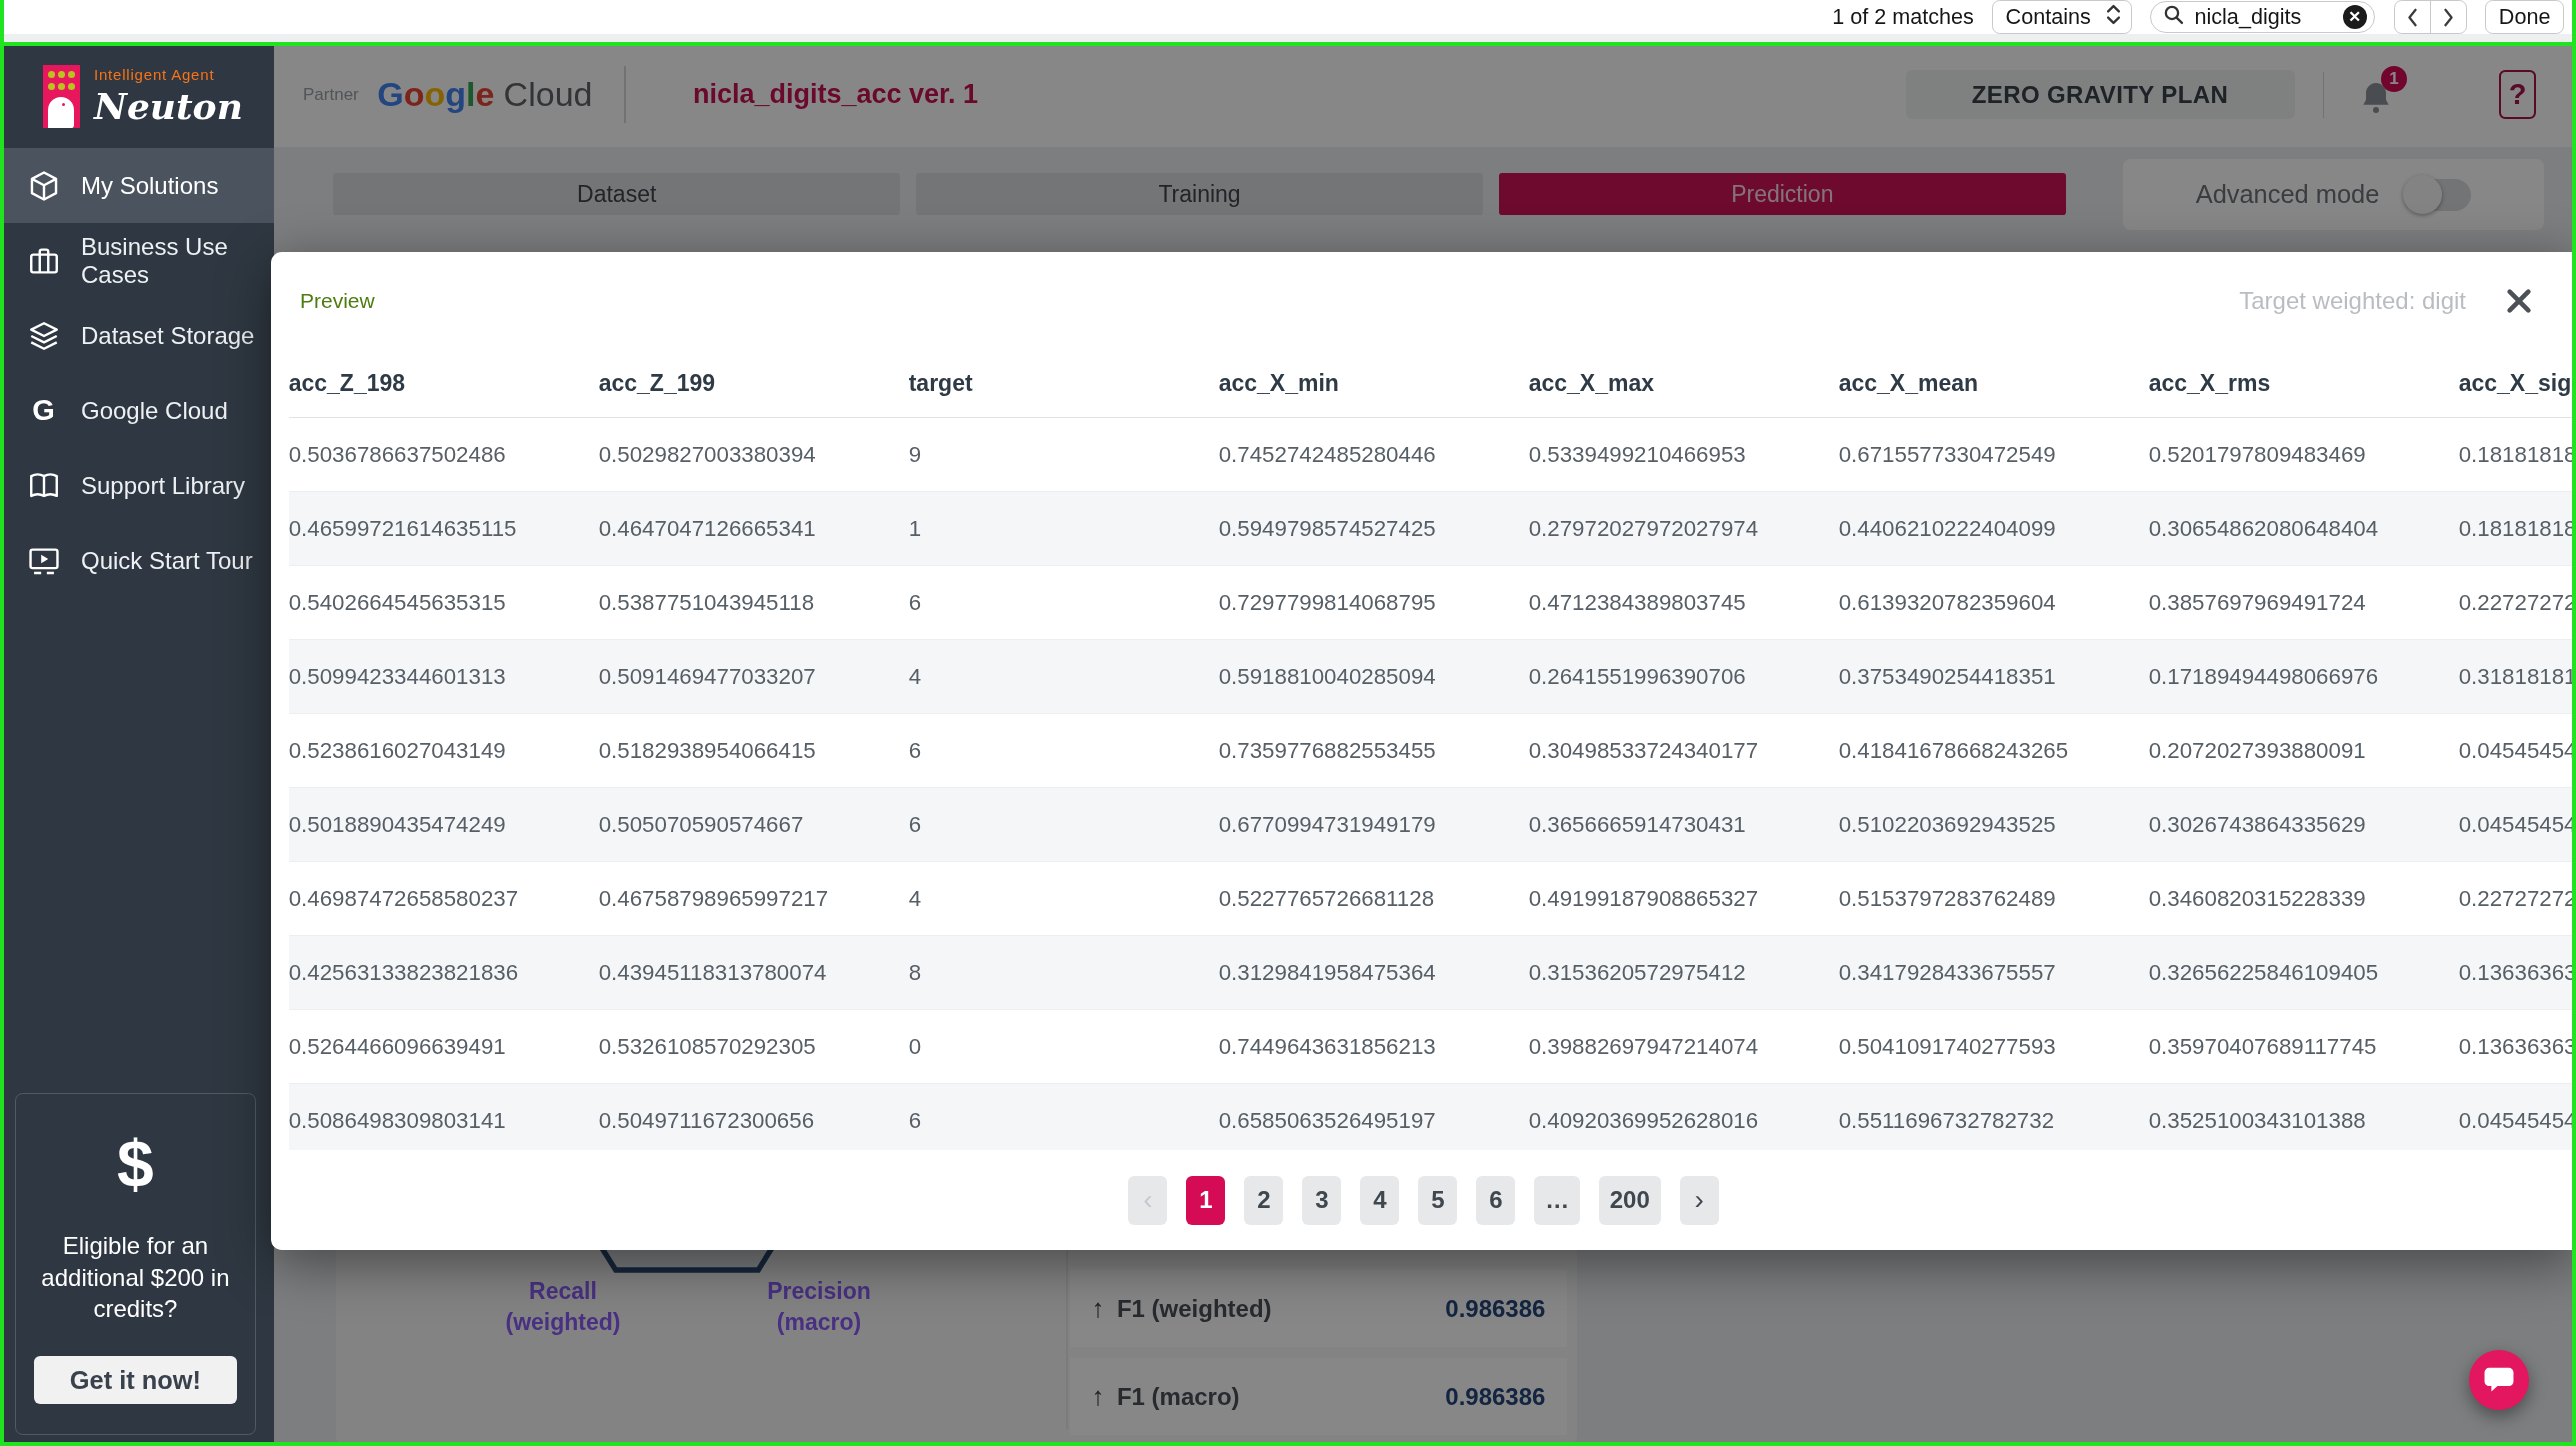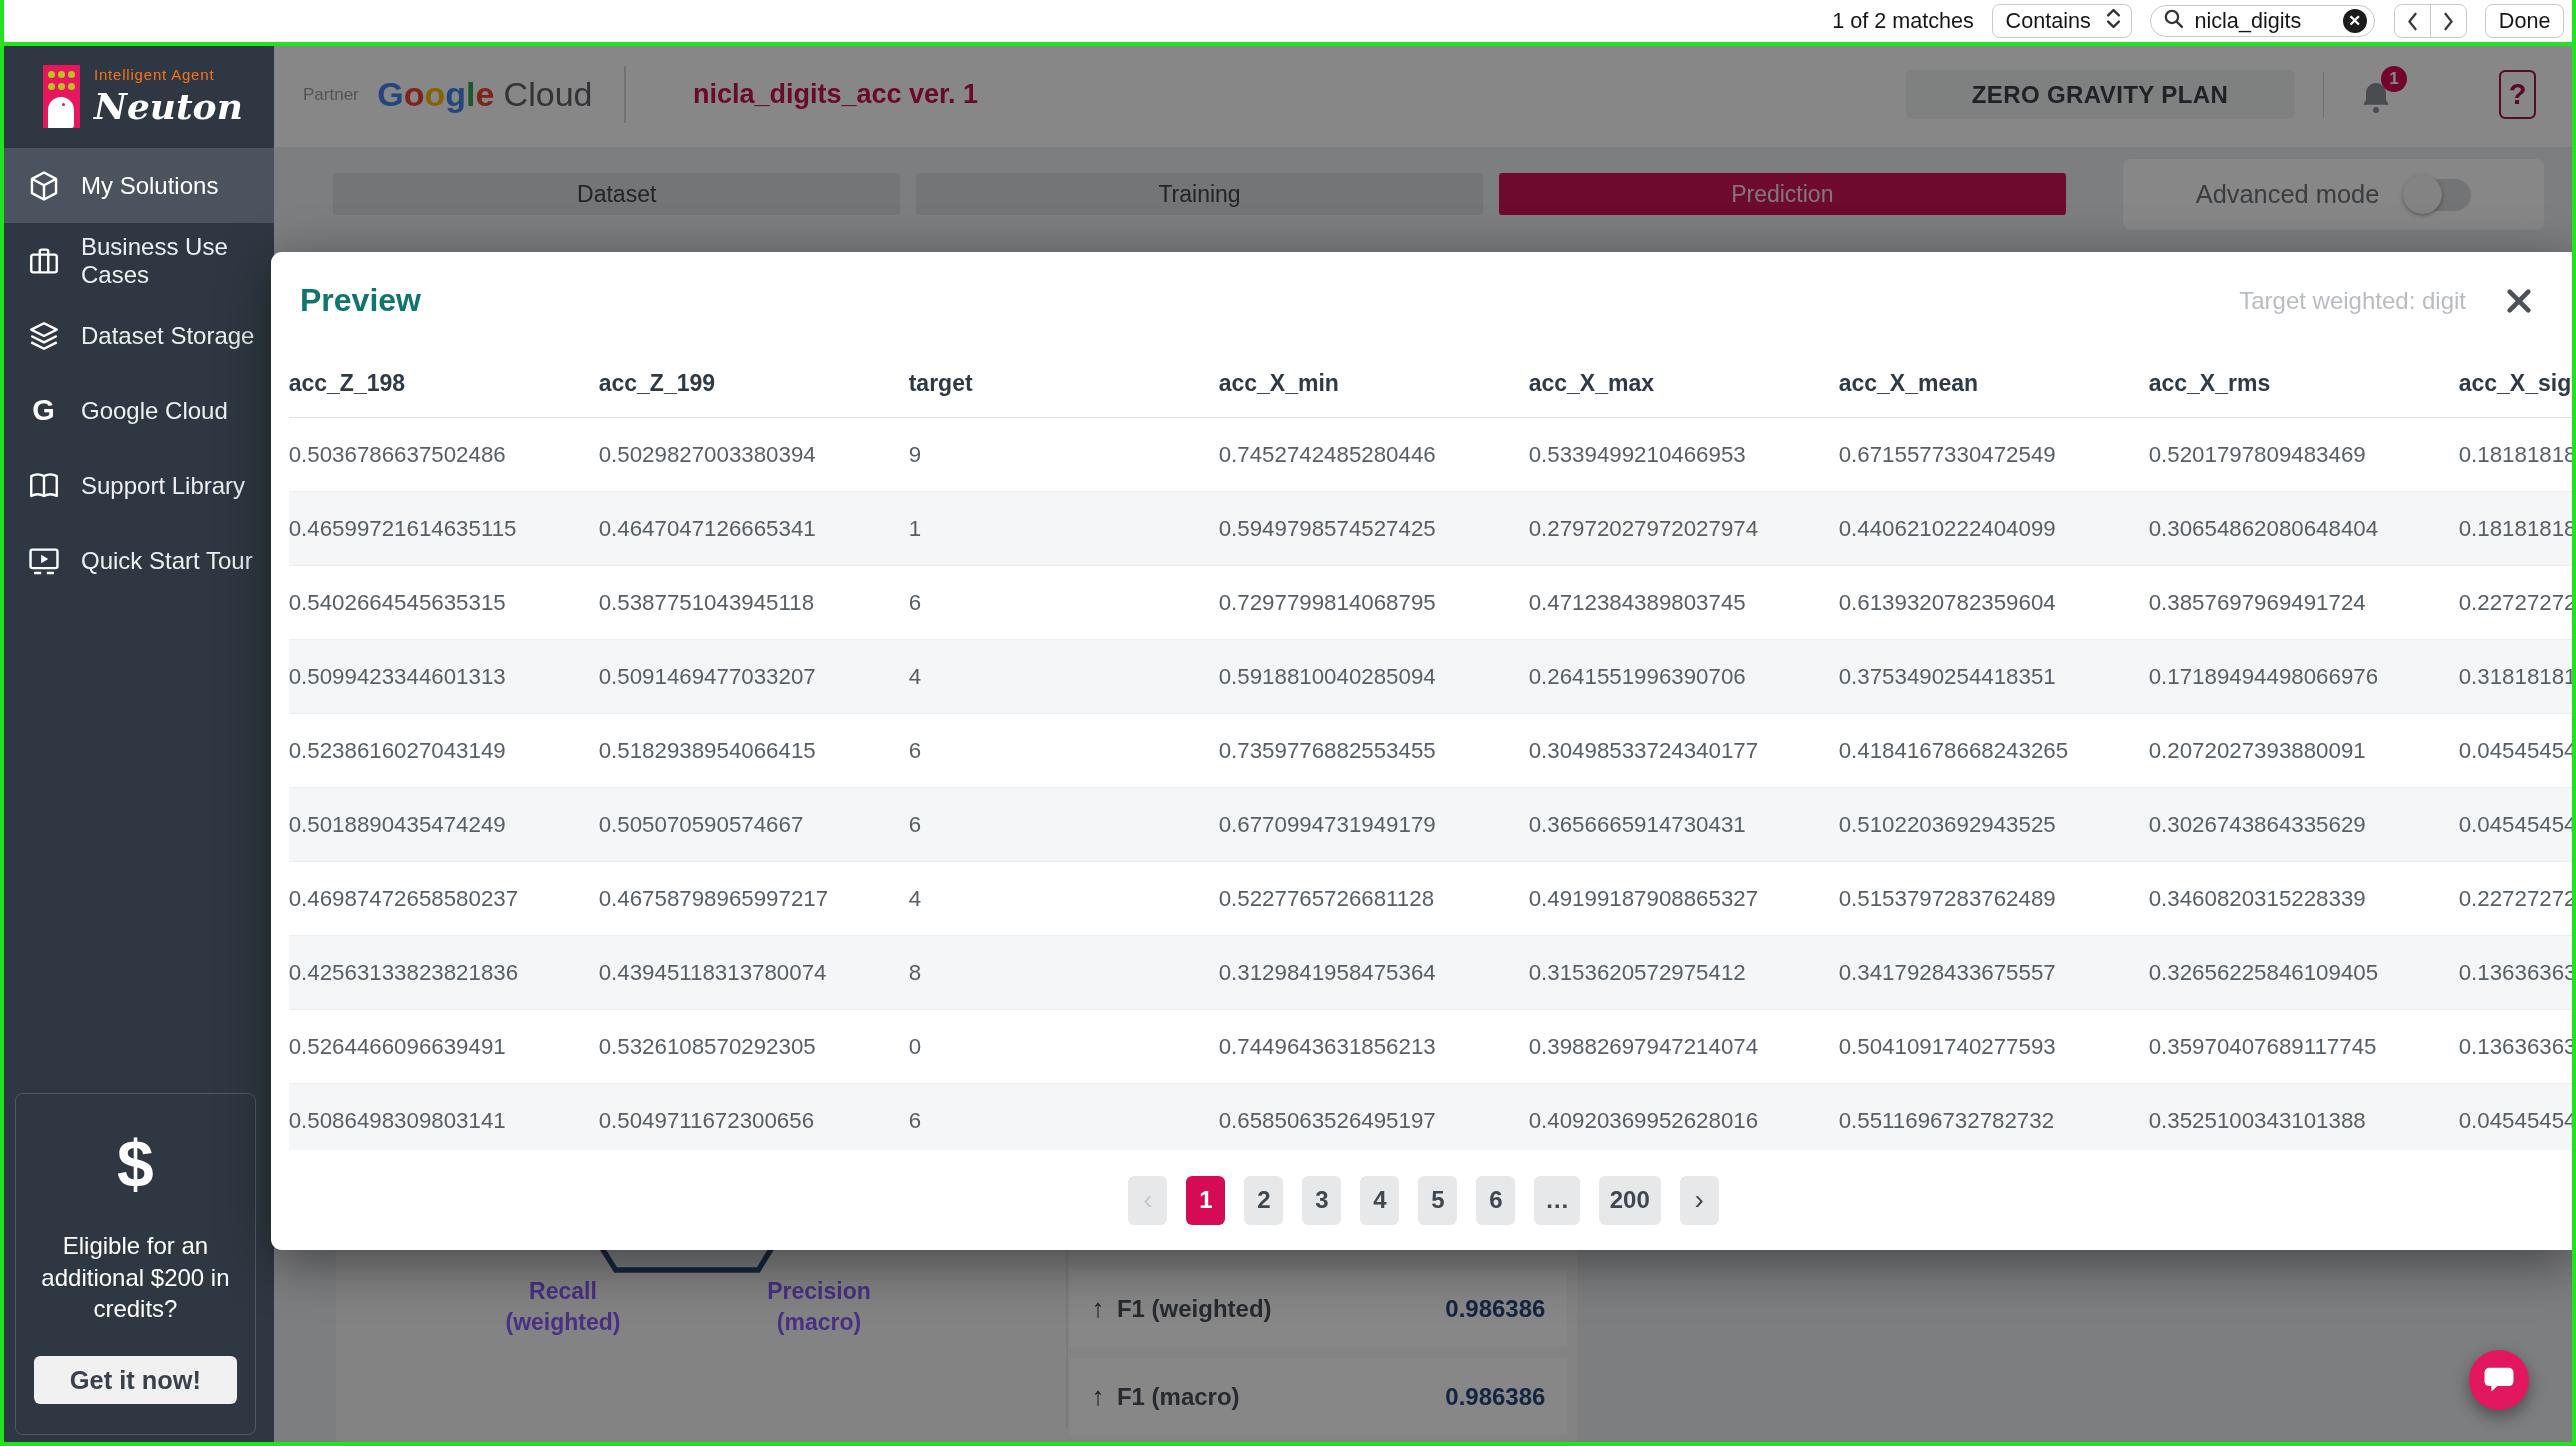--- a/index.html
+++ b/index.html
@@ -1,19 +1,19 @@
 <!DOCTYPE html>
 <html style="font-size:12.3px"><head>
 <meta charset="utf-8">
 <style>
   html,body{margin:0;padding:0;background:#fff;}
   #root{position:relative;width:2576px;height:1447px;overflow:hidden;background:#edeff1;font-family:"Liberation Sans",sans-serif;}
 
   
-  .findbar{position:absolute;top:0;left:0;right:0;height:42px;background:#ffffff;z-index:50;
+  .findbar{position:absolute;top:0;left:0;right:0;height:34px;background:#ffffff;z-index:50;
            display:flex;align-items:center;justify-content:flex-end;gap:18.5px;padding-right:12.3px;box-sizing:border-box;}
   .fb-matches{font-size:21.6px;color:#161616;}
   .fb-select{height:32px;border:1.5px solid #c9c9c9;border-radius:7.7px;display:flex;align-items:center;gap:14px;
              padding:0 9.2px 0 12.3px;font-size:21.6px;color:#161616;background:#fff;}
   .fb-search{width:225px;height:32px;border:1.5px solid #c9c9c9;border-radius:16px;display:flex;align-items:center;
              gap:9.2px;padding:0 7.7px 0 10.8px;font-size:21.6px;color:#161616;background:#fff;box-sizing:border-box;}
   .fb-search .val{flex:1;white-space:nowrap;overflow:hidden;}
   .fb-clear{width:24px;height:24px;border-radius:50%;background:#1b1b1b;color:#fff;display:flex;align-items:center;
             justify-content:center;font-size:15.4px;font-weight:bold;flex:0 0 auto;}
   .fb-nav{display:flex;border:1.5px solid #c9c9c9;border-radius:7.7px;overflow:hidden;background:#fff;}
@@ -82,21 +82,21 @@
   .metric-row .arr{font-size:26px;font-weight:bold;color:#3f474e;}
   .metric-row .mlabel{font-size:24px;font-weight:bold;color:#4a525a;margin-left:12.3px;}
   .metric-row .mvalue{margin-left:auto;font-size:24px;font-weight:bold;color:#26477b;}
 
   .overlay{position:absolute;left:274px;top:42px;right:0;bottom:0;background:rgba(0,0,0,0.47);z-index:20;}
 
   
   .modal{position:absolute;left:271px;top:252px;right:0;height:998px;background:#ffffff;border-radius:10.8px 0 0 10.8px;
          box-shadow:0 12.3px 54px rgba(0,0,0,.45);z-index:30;overflow:hidden;}
   .modal-head{height:97px;display:flex;align-items:center;padding:0 42px 0 29px;box-sizing:border-box;}
-  .modal-title{font-size:32px;font-weight:bold;color:#0f766e;}
+  .modal-title{font-size:21px;font-weight:normal;color:#4d7c0f;}
   .target-var{margin-left:auto;font-size:24px;color:#b9bdc2;margin-right:37px;}
   .close-btn{width:31px;height:31px;display:flex;align-items:center;justify-content:center;cursor:pointer;}
   .table-wrap{position:absolute;top:97px;left:0;right:0;bottom:100px;overflow:hidden;padding-left:17.7px;}
   table{table-layout:fixed;border-collapse:collapse;width:2477px;}
   th{width:310px;text-align:left;font-size:23px;color:#2e3a45;font-weight:bold;height:68px;
      border-bottom:1.5px solid #dfe2e6;white-space:nowrap;overflow:hidden;padding:0;}
   td{font-size:22.3px;color:#565e66;height:73px;border-bottom:1.5px solid #eceef2;white-space:nowrap;padding:0;}
   tbody tr:nth-child(even){background:#f5f6f8;}
   .pagination{position:absolute;bottom:0;left:0;right:0;height:100px;display:flex;align-items:center;justify-content:center;gap:19px;}
   .page-btn{min-width:39px;height:49px;padding:0 10.8px;background:#e7e8ea;border-radius:6.2px;font-size:24px;font-weight:bold;

